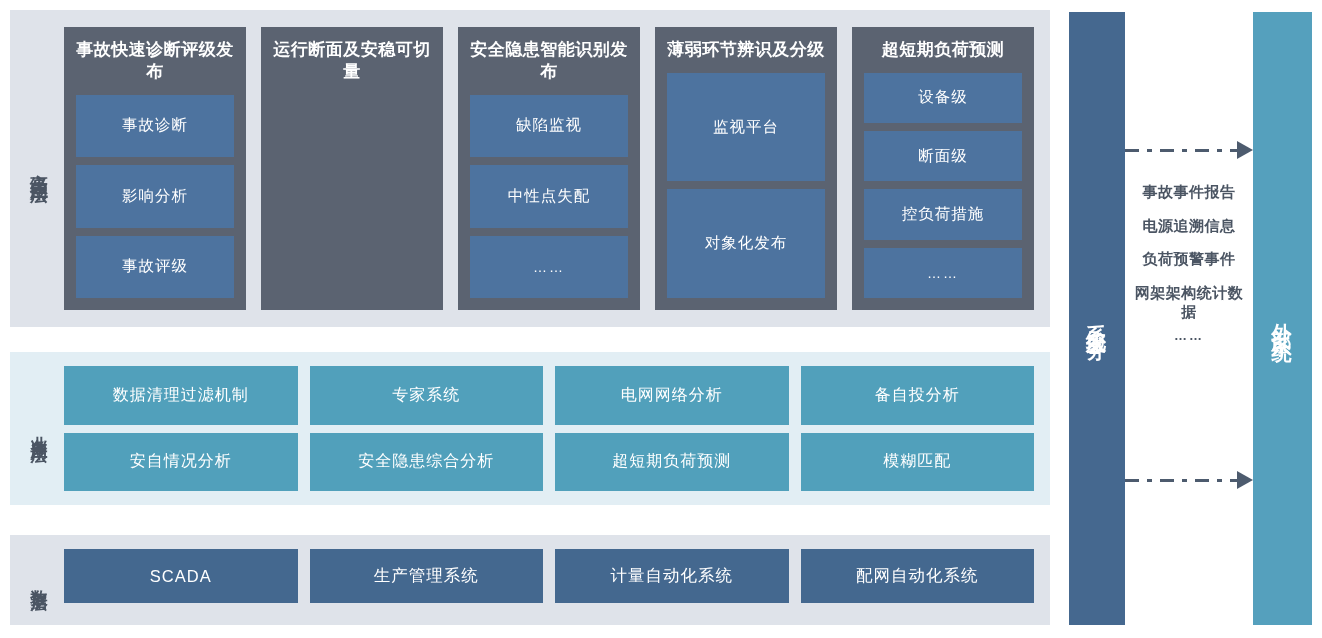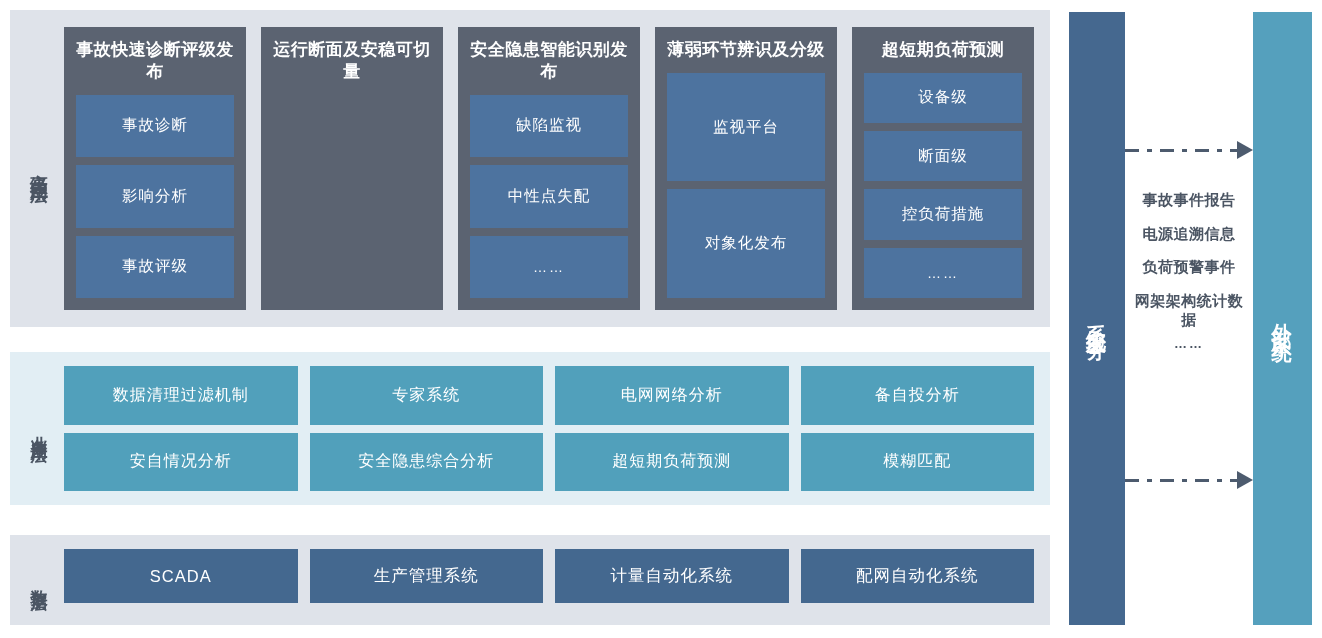--- a/index.html
+++ b/index.html
@@ -64,21 +64,21 @@
   .arrow-dashdot{flex:1;height:3px;
       background-image:linear-gradient(to right,#4d5b6e 0 14px,transparent 14px 22px,
                                        #4d5b6e 22px 27px,transparent 27px 35px);
       background-size:35px 3px;background-repeat:repeat-x;}
   .arrow-head{width:0;height:0;border-left:16px solid #4d5b6e;
       border-top:9px solid transparent;border-bottom:9px solid transparent;
       margin-left:-1px;}
 
   
   #flow-labels{position:absolute;left:1128px;top:182px;width:122px;
-      display:flex;flex-direction:column;align-items:center;gap:14px;margin-top:8px;}
+      display:flex;flex-direction:column;align-items:center;gap:14px;}
   .flow-label{color:#4b5563;font-weight:bold;font-size:15px;line-height:1.3;
       text-align:center;letter-spacing:.5px;}
   .flow-label.dots{font-size:13px;letter-spacing:2px;margin-top:-8px;}
 </style>
 </head>
 <body>
 
 <div class="panel" id="panel-advanced"></div>
 <div class="layer-label" id="label-advanced">高级应用层</div>
 

